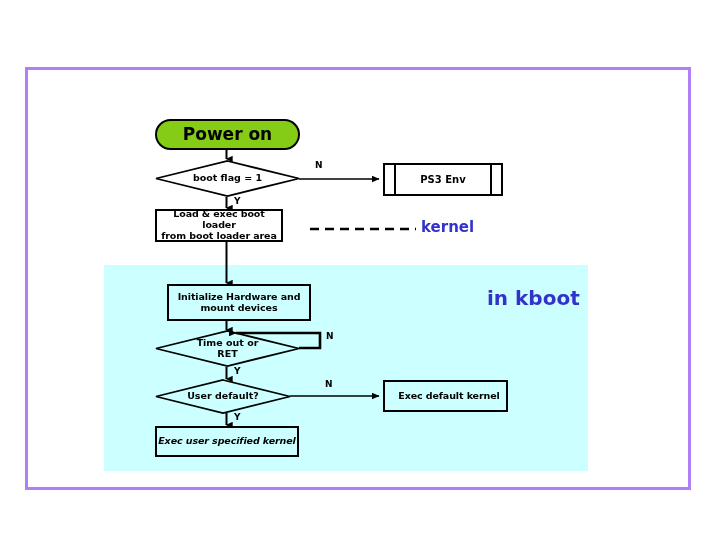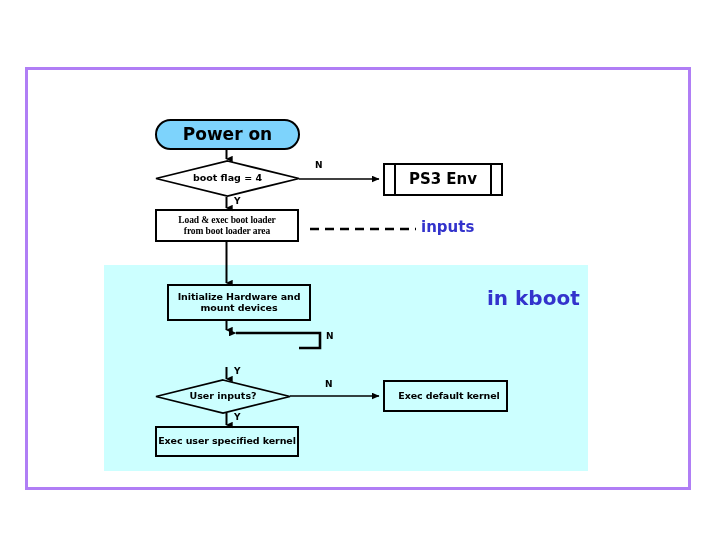--- a/index.html
+++ b/index.html
@@ -54,28 +54,28 @@
   }
   .proc-box {
     border: 2px solid #000000;
     background: transparent;
     font-size: 9.5px;
     letter-spacing: -0.1px;
   }
   .terminator {
     border: 2px solid #000000;
     border-radius: 999px;
-    background: #7dd3fc;
+    background: #84cc16;
     font-size: 17px;
   }
   
   .predef-box {
     border: 2px solid #000000;
     background: #ffffff;
-    font-size: 15px;
+    font-size: 10px;
   }
   .predef-box::before,
   .predef-box::after {
     content: "";
     position: absolute;
     top: 0;
     bottom: 0;
     width: 0;
     border-left: 2px solid #000000;
   }
@@ -177,56 +177,63 @@
   </svg>
 
   <div class="node terminator" id="node-power-on" style="left:155px; top:119px; width:145px; height:31px;">
     <span>Power on</span>
   </div>
 
   <div class="diamond" id="node-boot-flag" style="left:155px; top:160px; width:145px; height:37px;">
     <svg width="145" height="37" viewBox="0 0 145 37" xmlns="http://www.w3.org/2000/svg">
       <polygon points="72.5,1 144,18.5 72.5,36 1,18.5" fill="none" stroke="#000000" stroke-width="1.8"></polygon>
     </svg>
-    <div class="dlabel">boot flag = 4</div>
+    <div class="dlabel">boot flag = 1</div>
   </div>
 
   <div class="node predef-box" id="node-ps3-env" style="left:383px; top:163px; width:120px; height:33px;">
     <span>PS3 Env</span>
   </div>
 
-  <div class="node proc-box" id="node-load-exec" style="left:155px; top:209px; width:144px; height:33px; white-space:pre-line;font-family:Liberation Serif, serif;">
+  <div class="node proc-box" id="node-load-exec" style="left:155px; top:209px; width:128px; height:33px; white-space:pre-line;">
     <span>Load &amp; exec boot loader
 from boot loader area</span>
   </div>
 
   <div class="node proc-box" id="node-initialize-hw" style="left:155px; top:284px; width:144px; height:37px; white-space:pre-line;margin-left:12px;">
     <span>Initialize Hardware and
 mount devices</span>
   </div>
 
+  <div class="diamond" id="node-time-out" style="left:155px; top:330px; width:145px; height:37px;">
+    <svg width="145" height="37" viewBox="0 0 145 37" xmlns="http://www.w3.org/2000/svg">
+      <polygon points="72.5,1 144,18.5 72.5,36 1,18.5" fill="none" stroke="#000000" stroke-width="1.8"></polygon>
+    </svg>
+    <div class="dlabel">Time out or
+RET</div>
+  </div>
 
   <div class="diamond" id="node-user-inputs" style="left:155px; top:379px; width:136px; height:35px;">
     <svg width="136" height="35" viewBox="0 0 136 35" xmlns="http://www.w3.org/2000/svg">
       <polygon points="68,1 135,17.5 68,34 1,17.5" fill="none" stroke="#000000" stroke-width="1.8"></polygon>
     </svg>
-    <div class="dlabel">User inputs?</div>
+    <div class="dlabel">User default?</div>
   </div>
 
   <div class="node proc-box" id="node-exec-default-kernel" style="left:383px; top:380px; width:125px; height:32px;padding-left:7px;">
     <span>Exec default kernel</span>
   </div>
 
-  <div class="node proc-box" id="node-exec-user-kernel" style="left:155px; top:426px; width:144px; height:31px;">
+  <div class="node proc-box" id="node-exec-user-kernel" style="left:155px; top:426px; width:144px; height:31px;font-style:italic;">
     <span>Exec user specified kernel</span>
   </div>
 
   <div class="branch-label" style="left:315px; top:160px;">N</div>
   <div class="branch-label" style="left:234px; top:196px;">Y</div>
   <div class="branch-label" style="left:326px; top:331px;">N</div>
   <div class="branch-label" style="left:234px; top:366px;">Y</div>
   <div class="branch-label" style="left:325px; top:379px;">N</div>
   <div class="branch-label" style="left:234px; top:412px;">Y</div>
 
-  <div class="anno-blue" id="kboot-label">inputs</div>
+  <div class="anno-blue" id="kboot-label">kernel</div>
   <div class="anno-blue" id="in-kboot-label">in kboot</div>
 
 </div>
 
 </body></html>

